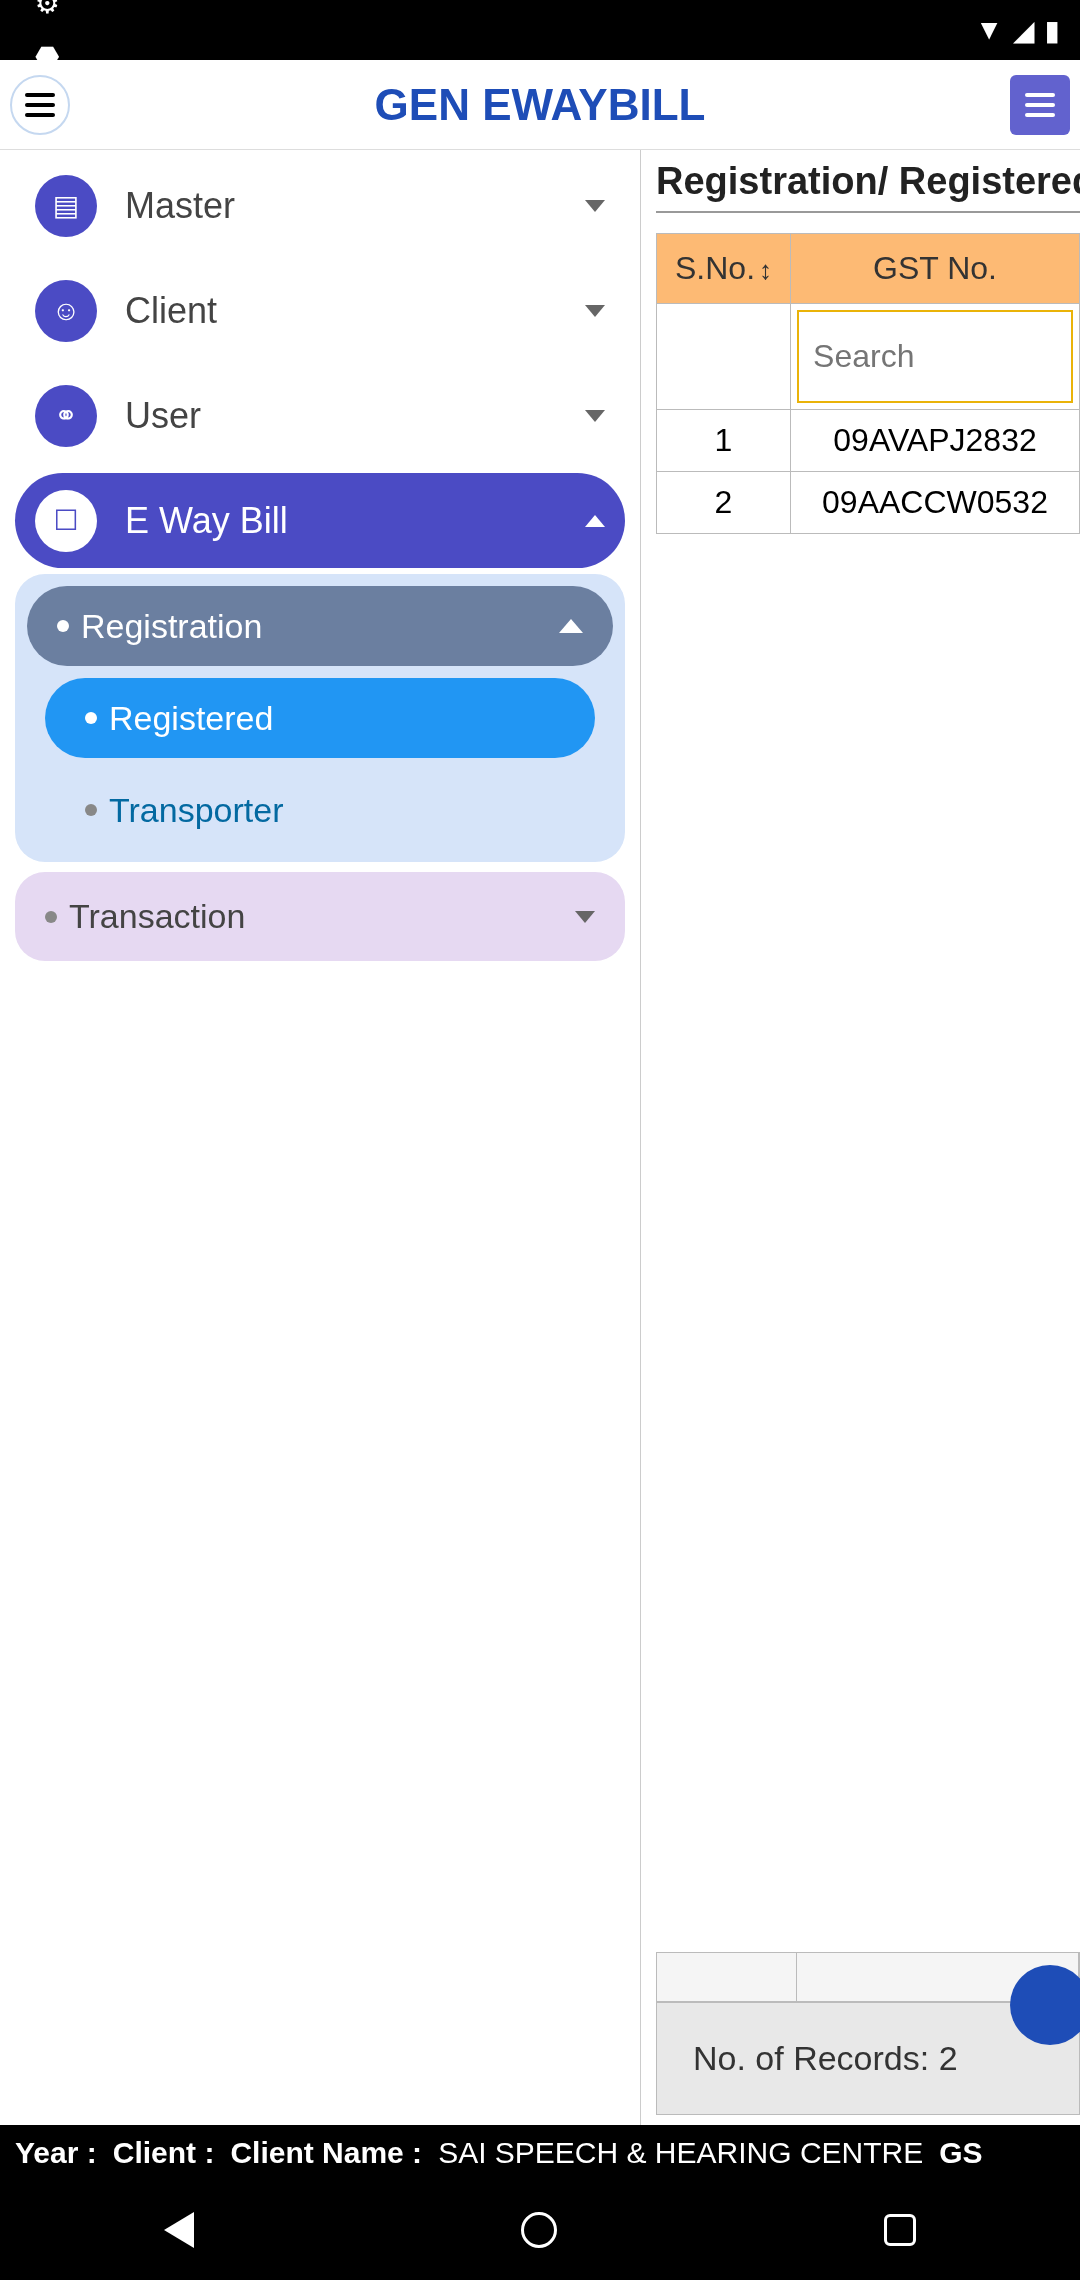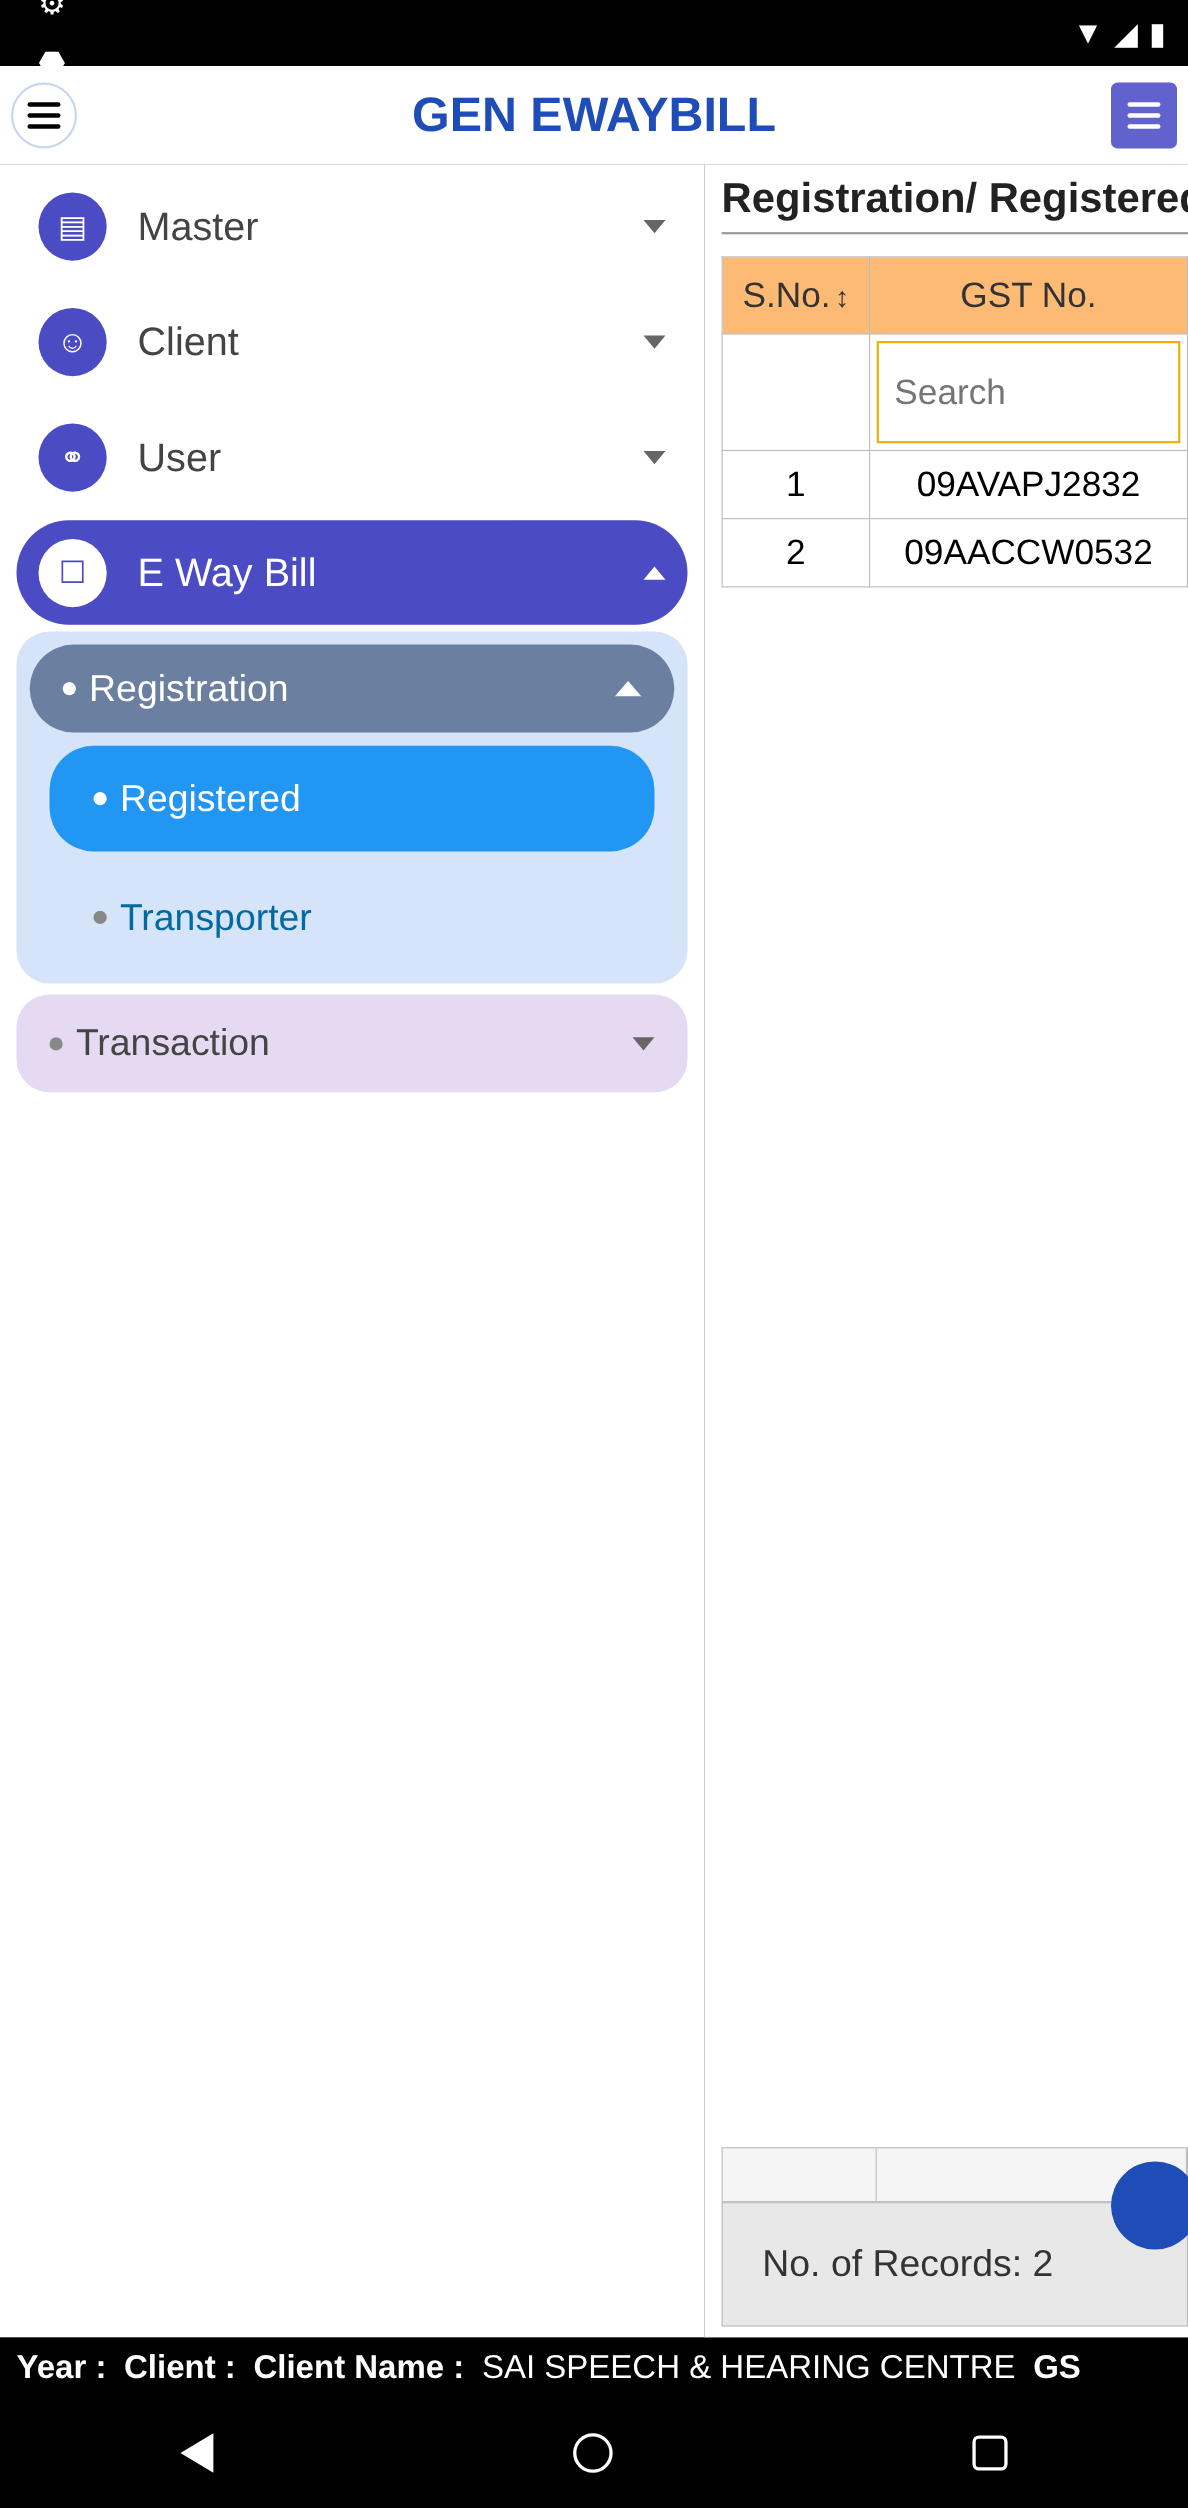--- a/index.html
+++ b/index.html
@@ -33,21 +33,21 @@
   .nav-item.active .nav-icon { background: #fff; color: #4b4bc4; }
   .nav-item.active .nav-label { color: #fff; }
   .nav-item.active .nav-caret { border-top: none; border-bottom: 12px solid #fff; }
   
   .submenu { background: #d6e4f9; border-radius: 30px; padding: 12px 0 12px 0; margin-top: -4px;}
   .sub-header { background: #6b7fa0; border-radius: 40px; height: 80px; display:flex; align-items:center; padding:0 30px; margin: 0 12px; }
   .sub-header .bullet { width:12px; height:12px; border-radius:50%; background:#fff; margin-right:12px;}
   .sub-header .sub-label { color:#fff; font-size:34px; }
   .sub-header .sub-caret { margin-left:auto; width:0;height:0; border-left:12px solid transparent; border-right:12px solid transparent; border-bottom:14px solid #fff;}
   
-  .sub-item { height: 96px; display:flex; align-items:center; padding:0 40px; margin: 12px 30px 0 30px; border-radius: 40px;}
+  .sub-item { height: 80px; display:flex; align-items:center; padding:0 40px; margin: 12px 30px 0 30px; border-radius: 40px;}
   .sub-item .bullet { width:12px; height:12px; border-radius:50%; background:#888; margin-right:12px;}
   .sub-item .sub-label { font-size: 34px; color: #0369a1;}
   .sub-item.selected { background: #2196f3; }
   .sub-item.selected .bullet { background: #fff; }
   .sub-item.selected .sub-label { color: #fff; }
   
   .submenu2 { background: #e6d9f2; border-radius: 30px; padding: 25px 30px; }
   .sub2-row { display:flex; align-items:center; }
   .sub2-row .bullet { width:12px; height:12px; border-radius:50%; background:#888; margin-right:12px;}
   .sub2-row .sub-label { font-size:34px; color:#444;}

